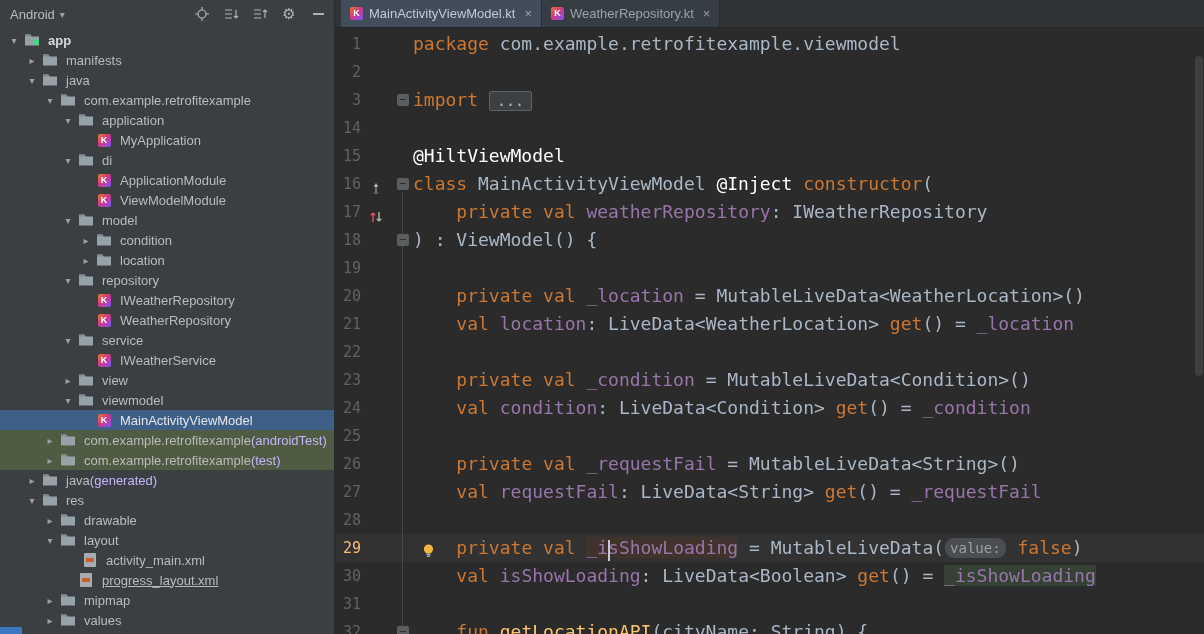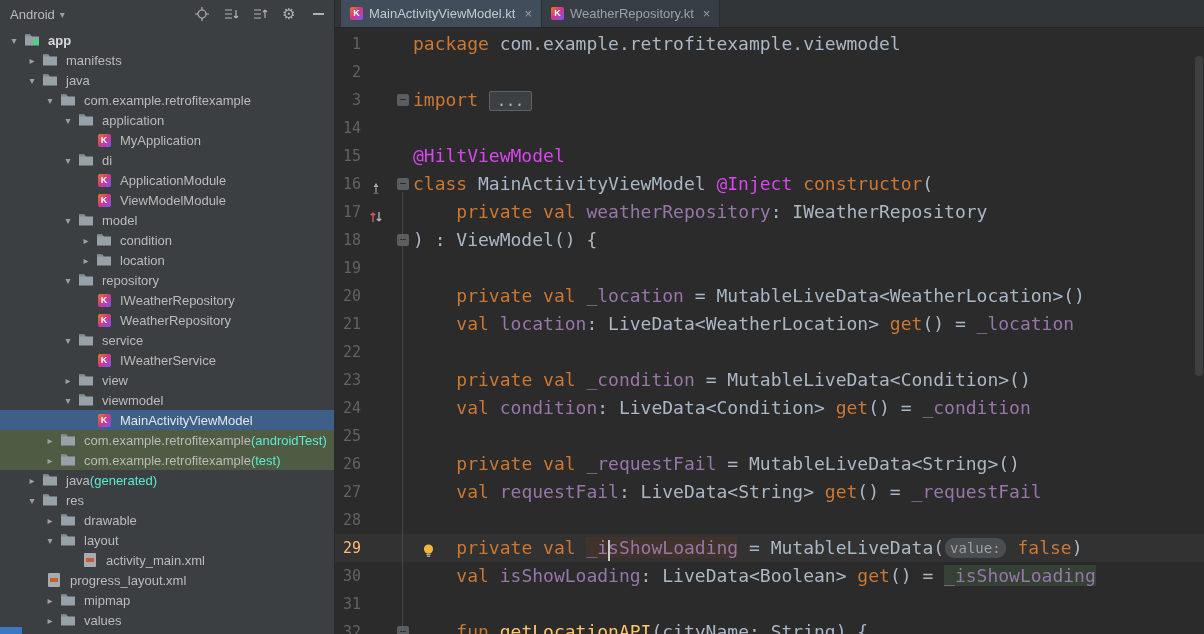--- a/index.html
+++ b/index.html
@@ -20,21 +20,21 @@
   .minbar{width:11px;height:2px;background:#AFB1B3}
 
   .tree{flex:1;overflow:hidden;font-size:13px;color:#BBBBBB;padding-top:2px}
   .trow{height:20px;display:flex;align-items:center;white-space:nowrap;cursor:default}
   .trow.selected{background:#3D5F88;color:#E3E6E8}
   .trow.green{background:#4F5B43}
   .trow.bold .tlabel{font-weight:bold;color:#D8DADC}
   .chev{width:16px;flex:none;text-align:center;color:#9DA0A3;font-size:10px}
   .ticon{width:20px;flex:none;display:flex;align-items:center;justify-content:center}
   .tlabel{margin-left:6px}
-  .tsuffix{color:#5eead4}
+  .tsuffix{color:#c4b5fd}
   .kicon{width:13px;height:13px;border-radius:2px;color:#fff;font-size:9px;font-weight:bold;
     line-height:13px;text-align:center;
     background:linear-gradient(135deg,#E57E25 0%,#D3387F 45%,#7F52FF 100%)}
   .xicon{width:12px;height:14px;background:#A6ACB1;border-radius:1px;position:relative}
   .xicon:after{content:"";position:absolute;left:2px;top:5px;width:8px;height:4px;background:#C56128}
   .stripe{position:absolute;left:0;bottom:0;width:22px;height:7px;background:#3C78C2}
 
   
   .editor-col{flex:1;display:flex;flex-direction:column;min-width:0}
   .tabbar{height:28px;background:#303436;display:flex;align-items:stretch;
@@ -54,21 +54,21 @@
   .code-row.cur .gut-num{color:#fdba74}
   .gut-icons{width:34px;flex:none;position:relative}
   .gut-fold{width:18px;flex:none;position:relative}
   .foldbox{position:absolute;left:2px;top:8px;width:12px;height:12px;background:#5A5E60;
     border-radius:2px;color:#26282A;font-size:11px;line-height:11px;text-align:center}
   .gicon{position:absolute;left:8px;top:6px}
   .code-text{flex:1;color:#A9B7C6;position:relative}
   .bulb{position:absolute;left:8px;top:5px}
 
   .tok-kw{color:#CC7832}
-  .tok-ann{color:#d946ef}
+  .tok-ann{color:#ffffff}
   .tok-fld{color:#9876AA}
   .tok-fn{color:#FFC66D}
   .tok-pl{color:#A9B7C6}
   .tok-chip{background:#3D4043;border:1px solid #5E6265;border-radius:2px;padding:0 7px;
     color:#A9B7C6;font-size:15px}
   .tok-inlay{display:inline-block;background:#4B4E51;color:#9CA0A4;border-radius:9px;
     padding:0 5px;font-size:14px;line-height:20px;position:relative;top:-1px;margin:0 1px}
   .hl-write{background:#40332B;position:relative}
   .hl-read{background:#344134}
   .caret{position:absolute;top:3px;width:2px;height:21px;background:#C8CCD0}
@@ -357,21 +357,21 @@
           </span>
           <span class="tlabel">layout</span>
         </div>
         <div class="trow" style="padding-left: 64px;">
           <span class="chev"></span>
           <span class="ticon">
             <div class="xicon"></div>
           </span>
           <span class="tlabel">activity_main.xml</span>
         </div>
-        <div class="trow" style="padding-left: 28px;">
+        <div class="trow" style="padding-left: 60px; text-decoration: underline;">
           <span class="chev"></span>
           <span class="ticon">
             <div class="xicon"></div>
           </span>
           <span class="tlabel">progress_layout.xml</span>
         </div>
         <div class="trow" style="padding-left: 42px;">
           <span class="chev">▸</span>
           <span class="ticon">
             <span><svg width="16" height="14" viewBox="0 0 16 14">

